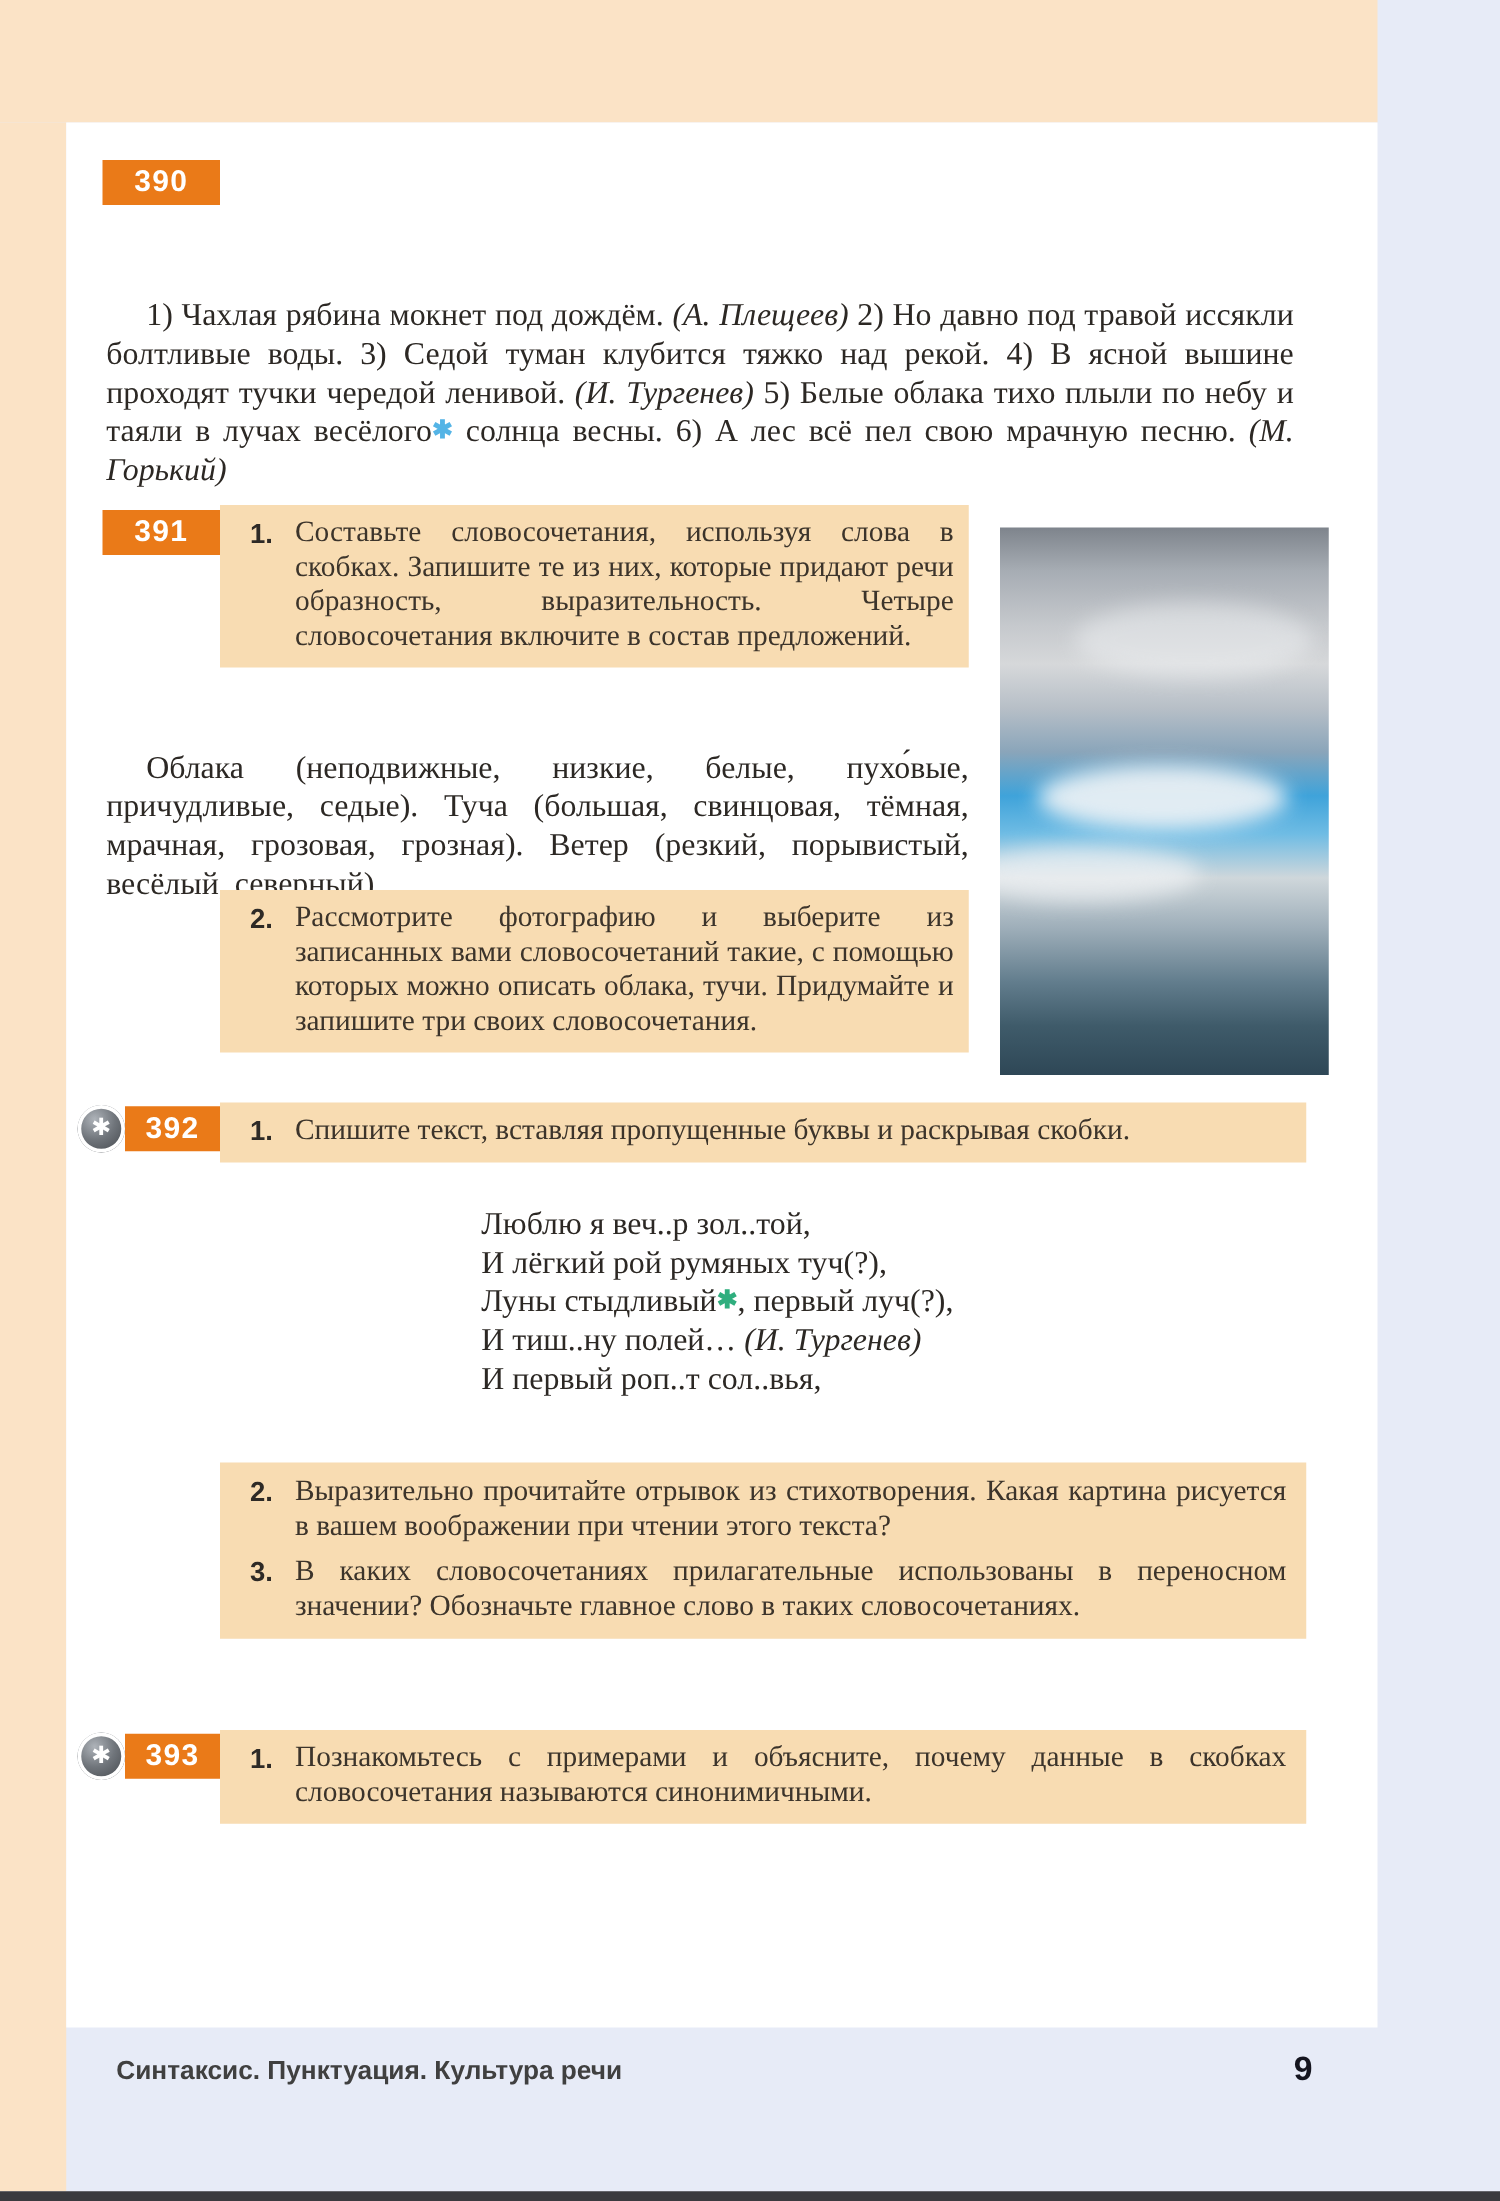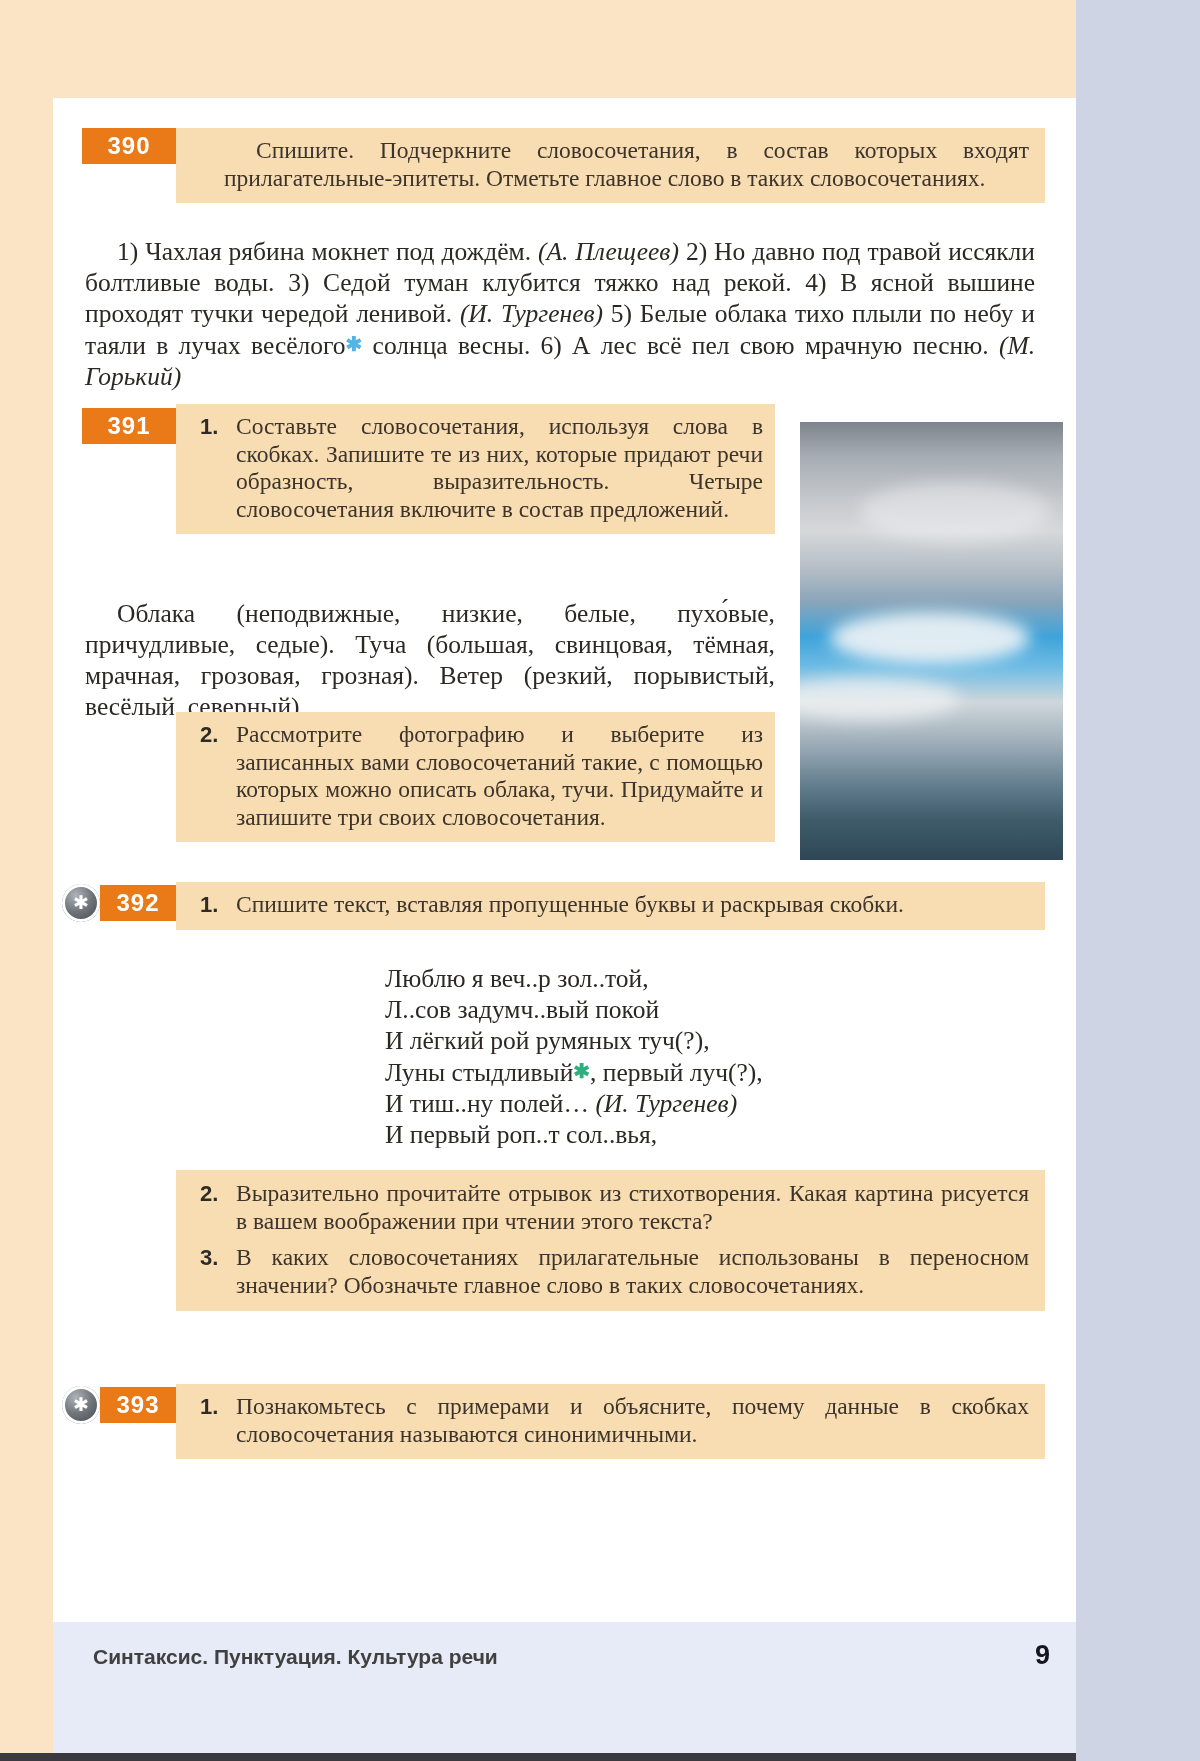--- a/index.html
+++ b/index.html
@@ -1,17 +1,17 @@
 <!DOCTYPE html>
 <html><head>
 <meta charset="utf-8">
 <style>
   html,body{margin:0;padding:0;}
   body{background:#cfd4e4;}
-  .canvas{position:relative;width:1076px;height:1761px;background:#e7ebf7;overflow:hidden;
+  .canvas{position:relative;width:1200px;height:1761px;background:#e7ebf7;overflow:hidden;
           font-family:"Liberation Serif",serif;color:#2c2824;}
   .band-top{position:absolute;left:0;top:0;width:1102px;height:98px;background:#fbe3c6;}
   .band-left{position:absolute;left:0;top:98px;width:53px;height:1655px;background:#fbe3c6;}
   .page-white{position:absolute;left:53px;top:98px;width:1049px;height:1524px;background:#ffffff;}
   .strip-bottom{position:absolute;left:0;top:1753px;width:1200px;height:8px;background:#3a3a3e;}
 
   .badge{position:absolute;height:36px;background:#ea7a18;color:#fff;display:flex;align-items:center;
          justify-content:center;font-family:"Liberation Sans",sans-serif;font-weight:700;font-size:24px;
          letter-spacing:1px;}
   .b390{left:82px;top:128px;width:94px;}
@@ -73,23 +73,20 @@
 <body>
 
 <div class="canvas">
 
   <div class="band-top"></div>
   <div class="band-left"></div>
   <div class="page-white"></div>
   <div class="strip-bottom"></div>
 
   <div class="badge b390">390</div>
-  <div class="instr block390">
-    <p>Спишите. Подчеркните словосочетания, в состав которых входят прилагательные-эпитеты. Отметьте главное слово в таких словосочетаниях.</p>
-  </div>
   <p class="para para390"><span>1) Чахлая рябина мокнет под дождём. </span><span class="it">(А. Плещеев)</span><span> 2) Но давно под травой иссякли болтливые воды. 3) Седой туман клубится тяжко над рекой. 4) В ясной вышине проходят тучки чередой ленивой. </span><span class="it">(И. Тургенев)</span><span> 5) Белые облака тихо плыли по небу и таяли в лучах весёлого</span><span class="fn-star fn-blue">✱</span><span> солнца весны. 6) А лес всё пел свою мрачную песню. </span><span class="it">(М. Горький)</span></p>
 
   <div class="badge b391">391</div>
   <div class="instr block391">
     <div class="itemrow">
       <span class="ilabel">1.</span>
       <p class="itext">Составьте словосочетания, используя слова в скобках. Запишите те из них, которые придают речи образность, выразительность. Четыре словосочетания включите в состав предложений.</p>
     </div>
   </div>
   <div class="photo">
@@ -110,21 +107,20 @@
   </div>
   <div class="badge b392">392</div>
   <div class="instr block392">
     <div class="itemrow">
       <span class="ilabel">1.</span>
       <p class="itext">Спишите текст, вставляя пропущенные буквы и раскрывая скобки.</p>
     </div>
   </div>
   <div class="poem">
     <div class="pline">Люблю я веч..р зол..той,</div>
-    <div class="pline">Л..сов задумч..вый покой</div>
     <div class="pline">И лёгкий рой румяных туч(?),</div>
     <div class="pline"><span>Луны стыдливый</span><span class="fn-star fn-green">✱</span><span>, первый луч(?),</span></div>
     <div class="pline"><span>И тиш..ну полей… </span><span class="it">(И. Тургенев)</span></div>
     <div class="pline">И первый роп..т сол..вья,</div>
   </div>
   <div class="instr block9223">
     <div class="itemrow">
       <span class="ilabel">2.</span>
       <p class="itext">Выразительно прочитайте отрывок из стихотворения. Какая картина рисуется в вашем воображении при чтении этого текста?</p>
     </div>

